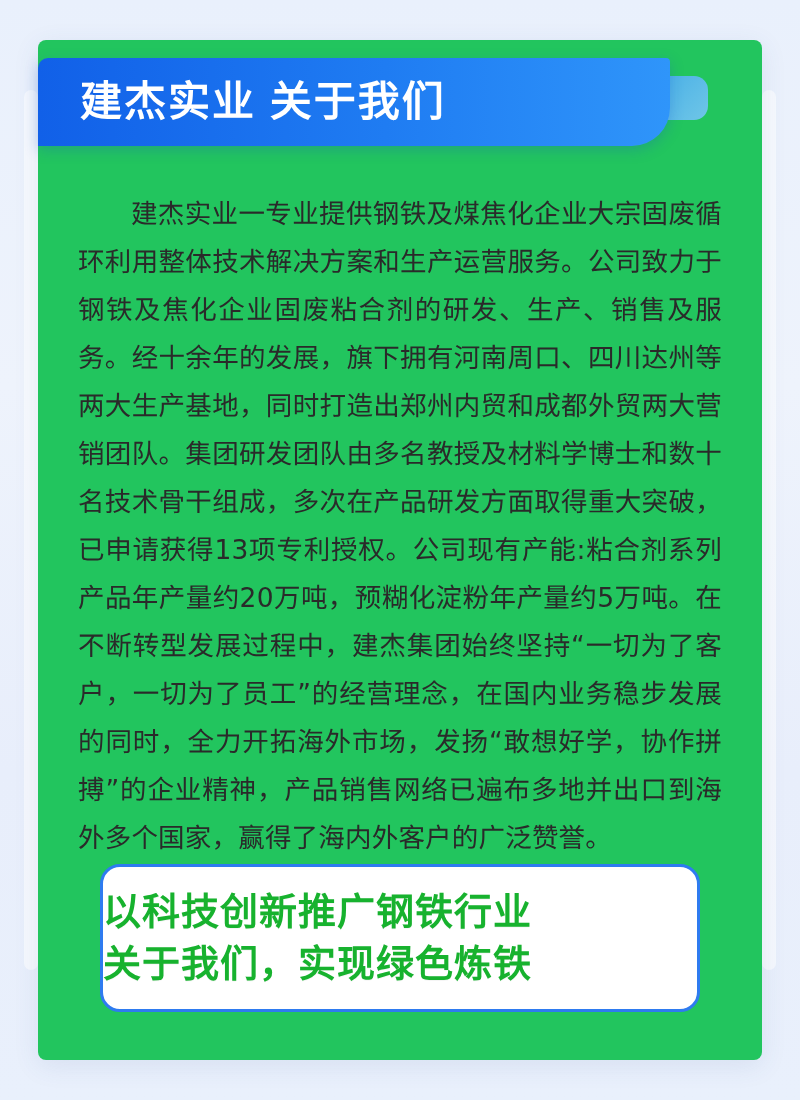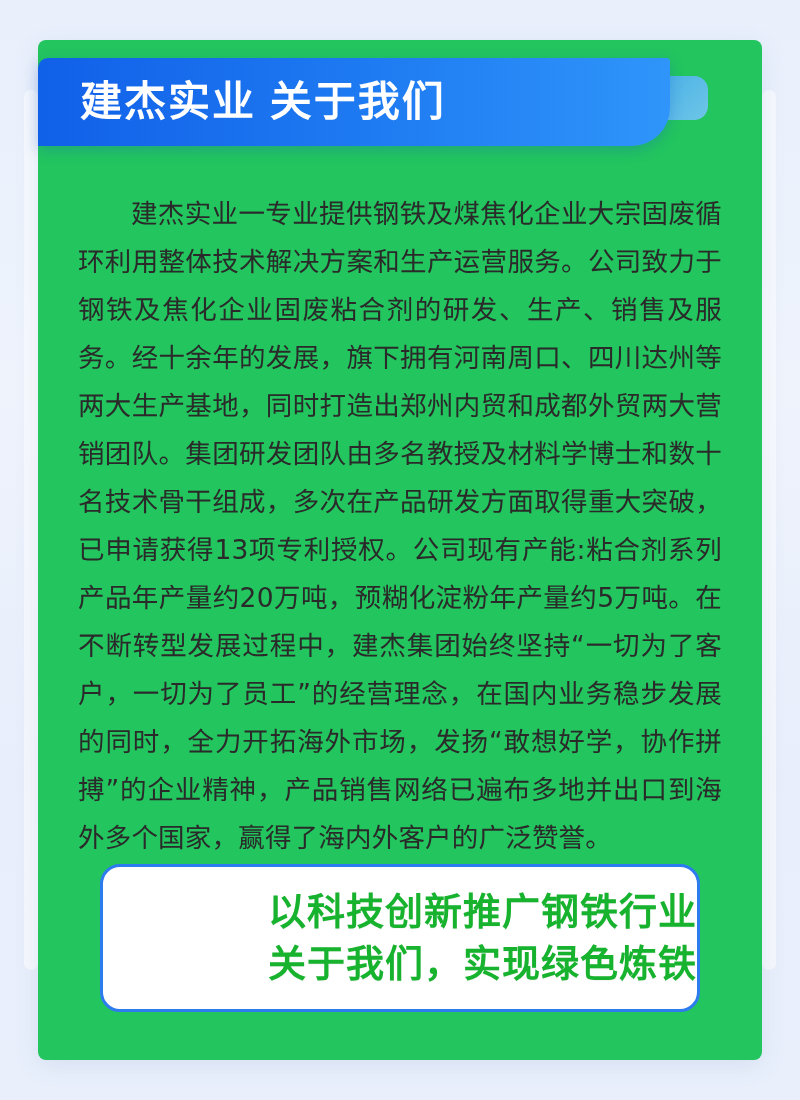--- a/index.html
+++ b/index.html
@@ -107,21 +107,21 @@
     position: absolute;
     left: 62px;
     top: 824px;
     width: 600px;
     height: 148px;
     border: 3px solid #2e7bf0;
     border-radius: 20px;
     background: #ffffff;
     display: flex;
     flex-direction: column;
-    align-items: flex-end;
+    align-items: flex-start;
     justify-content: center;
     z-index: 3;
     box-sizing: border-box;
   }
   .slogan-line {
     color: #17b22e;
     font-size: 38px;
     font-weight: bold;
     line-height: 52px;
     letter-spacing: 1px;

